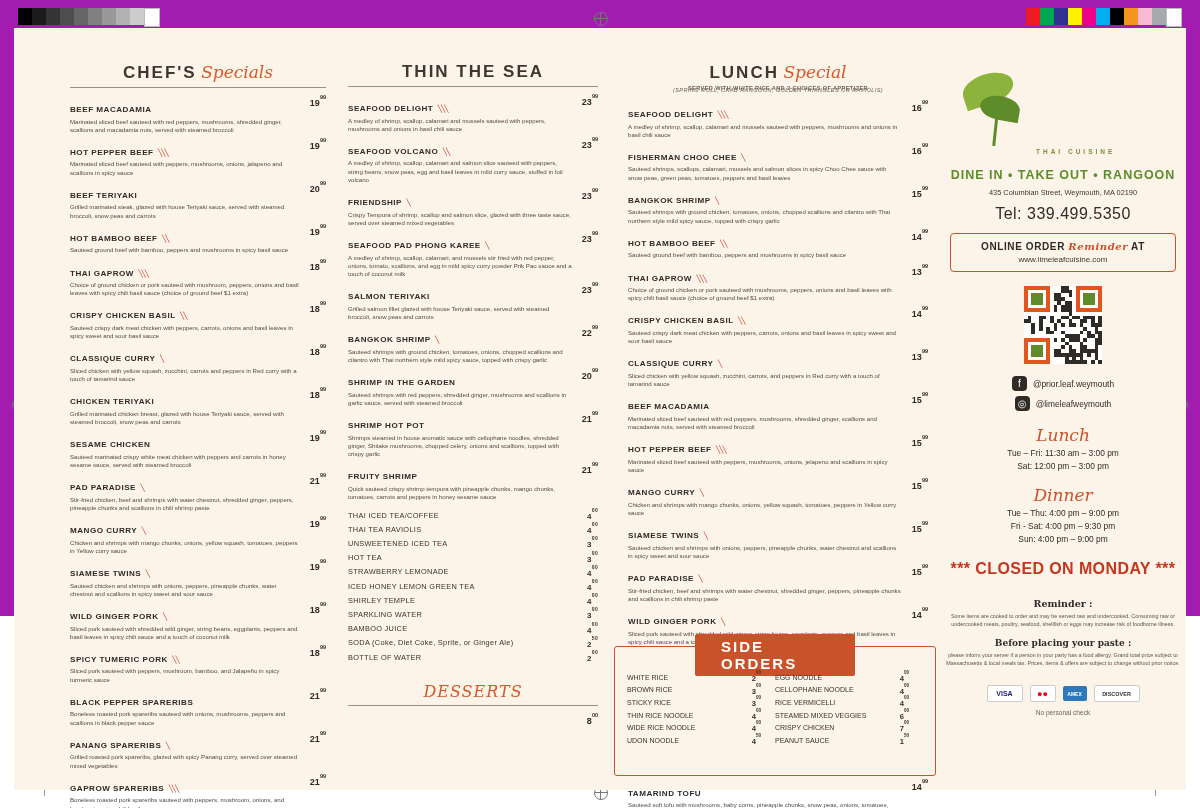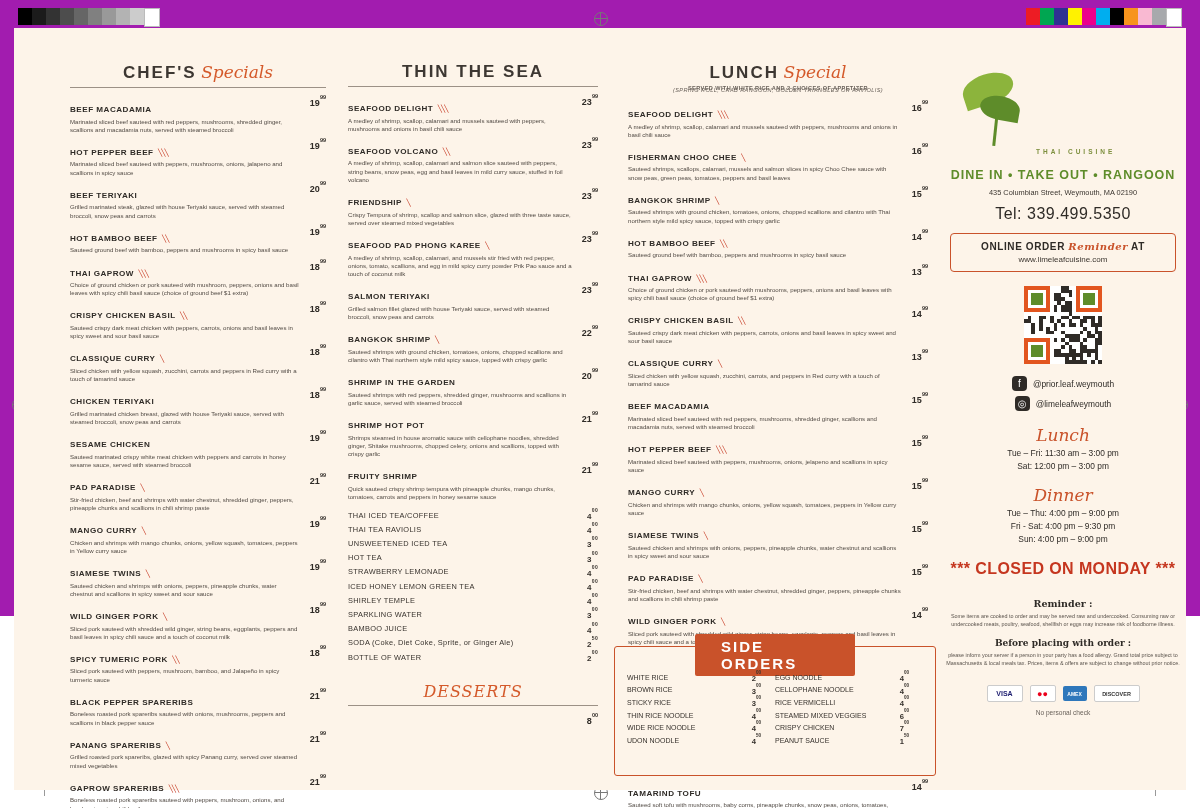--- a/index.html
+++ b/index.html
@@ -461,21 +461,21 @@
         <div class="hours-title">Dinner</div>
         <div class="hrow">Tue – Thu:   4:00 pm – 9:00 pm</div>
         <div class="hrow">Fri - Sat:   4:00 pm – 9:30 pm</div>
         <div class="hrow">Sun:   4:00 pm – 9:00 pm</div>
 
         <div class="closed">*** CLOSED ON MONDAY ***</div>
 
         <div class="reminder">
           <div class="h">Reminder :</div>
           <div class="p">Some items are cooked to order and may be served raw and undercooked. Consuming raw or undercooked meats, poultry, seafood, shellfish or eggs may increase risk of foodborne illness.</div>
-          <div class="h2">Before placing with order :</div>
+          <div class="h2">Before placing your paste :</div>
           <div class="p">please inform your server if a person in your party has a food allergy. Grand total price subject to Massachusetts &amp; local meals tax. Prices, items &amp; offers are subject to change without prior notice.</div>
         </div>
 
         <div class="cards">
           <div class="card" style="width:34px;background:#fff;border:1px solid #ccc;color:#1a1a6e;">VISA</div>
           <div class="card" style="width:24px;background:#fff;border:1px solid #ccc;color:#eb001b;font-size:9px;">●●</div>
           <div class="card" style="width:24px;background:#2e77bb;color:#fff;font-size:5px;">AMEX</div>
           <div class="card" style="width:44px;background:#fff;border:1px solid #ccc;color:#333;font-size:5.5px;">DISCOVER</div>
         </div>
         <div class="nopersonal">No personal check</div>

